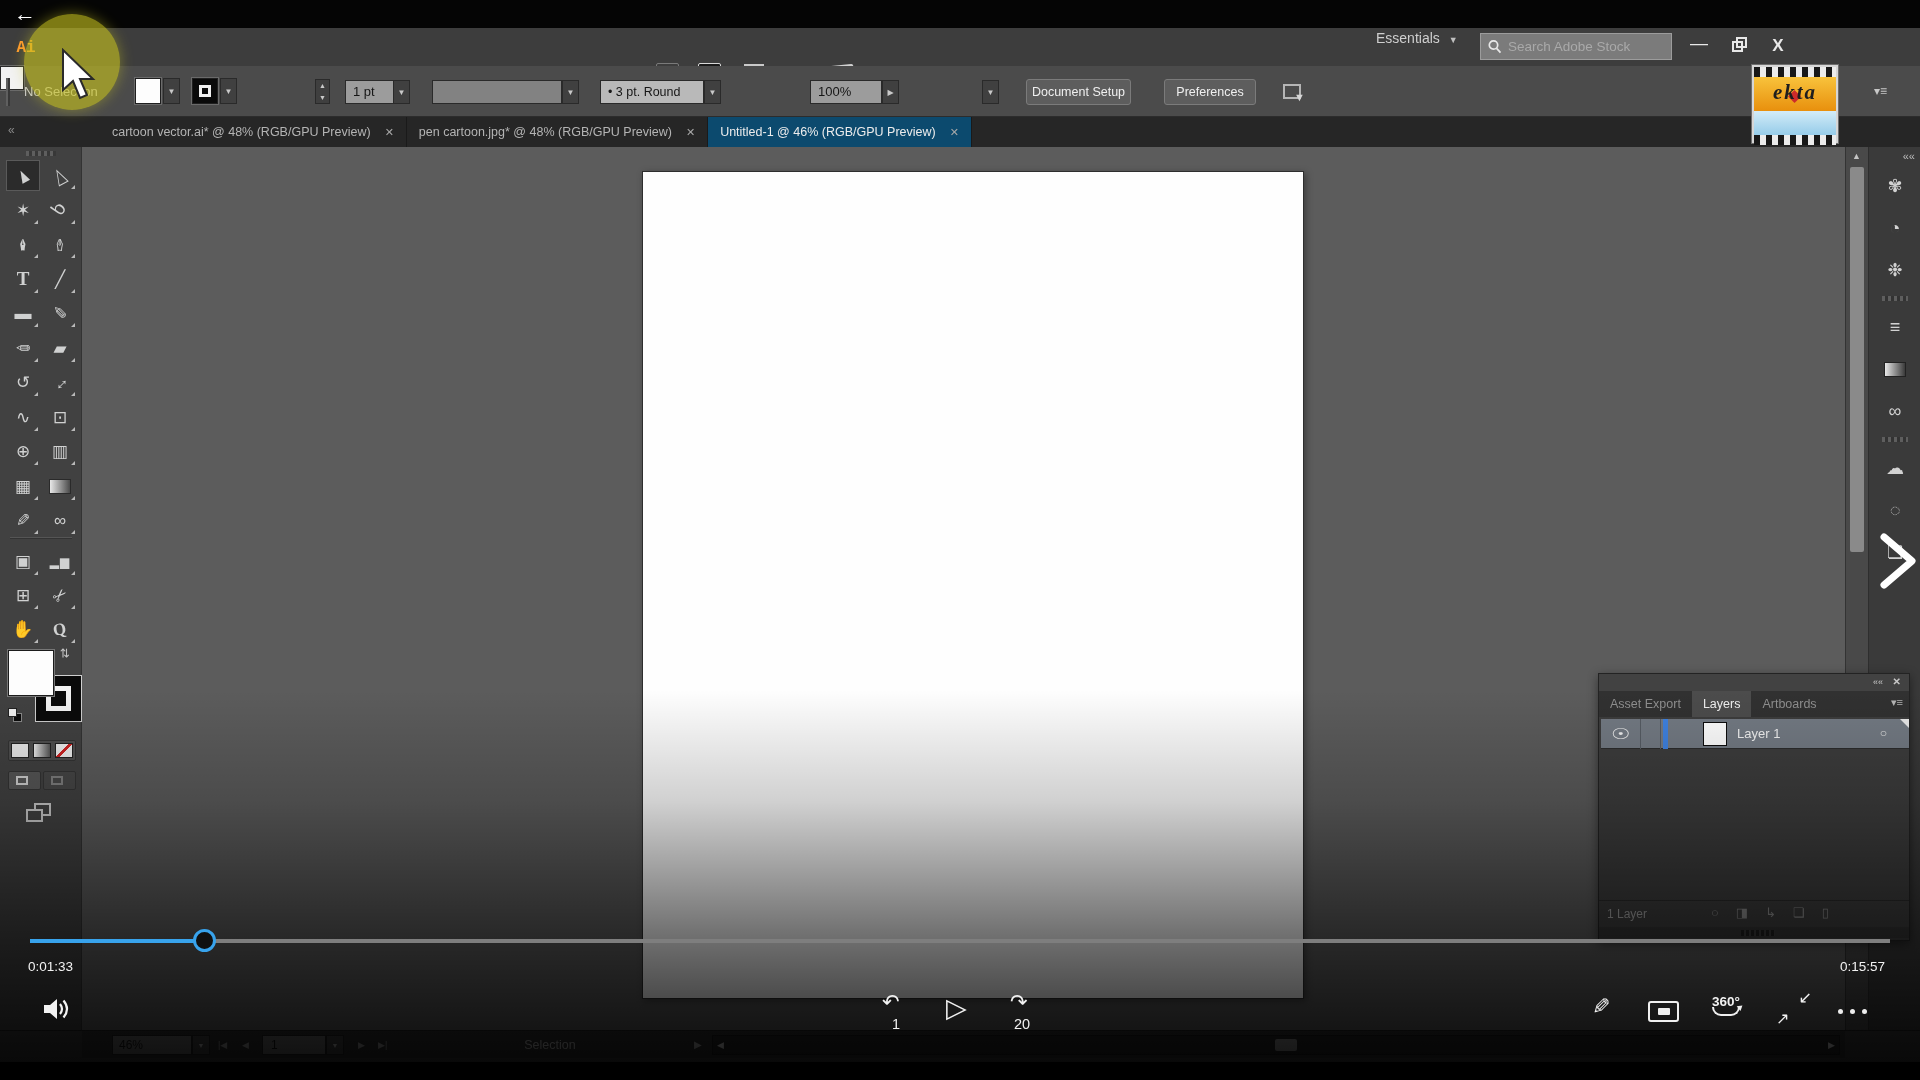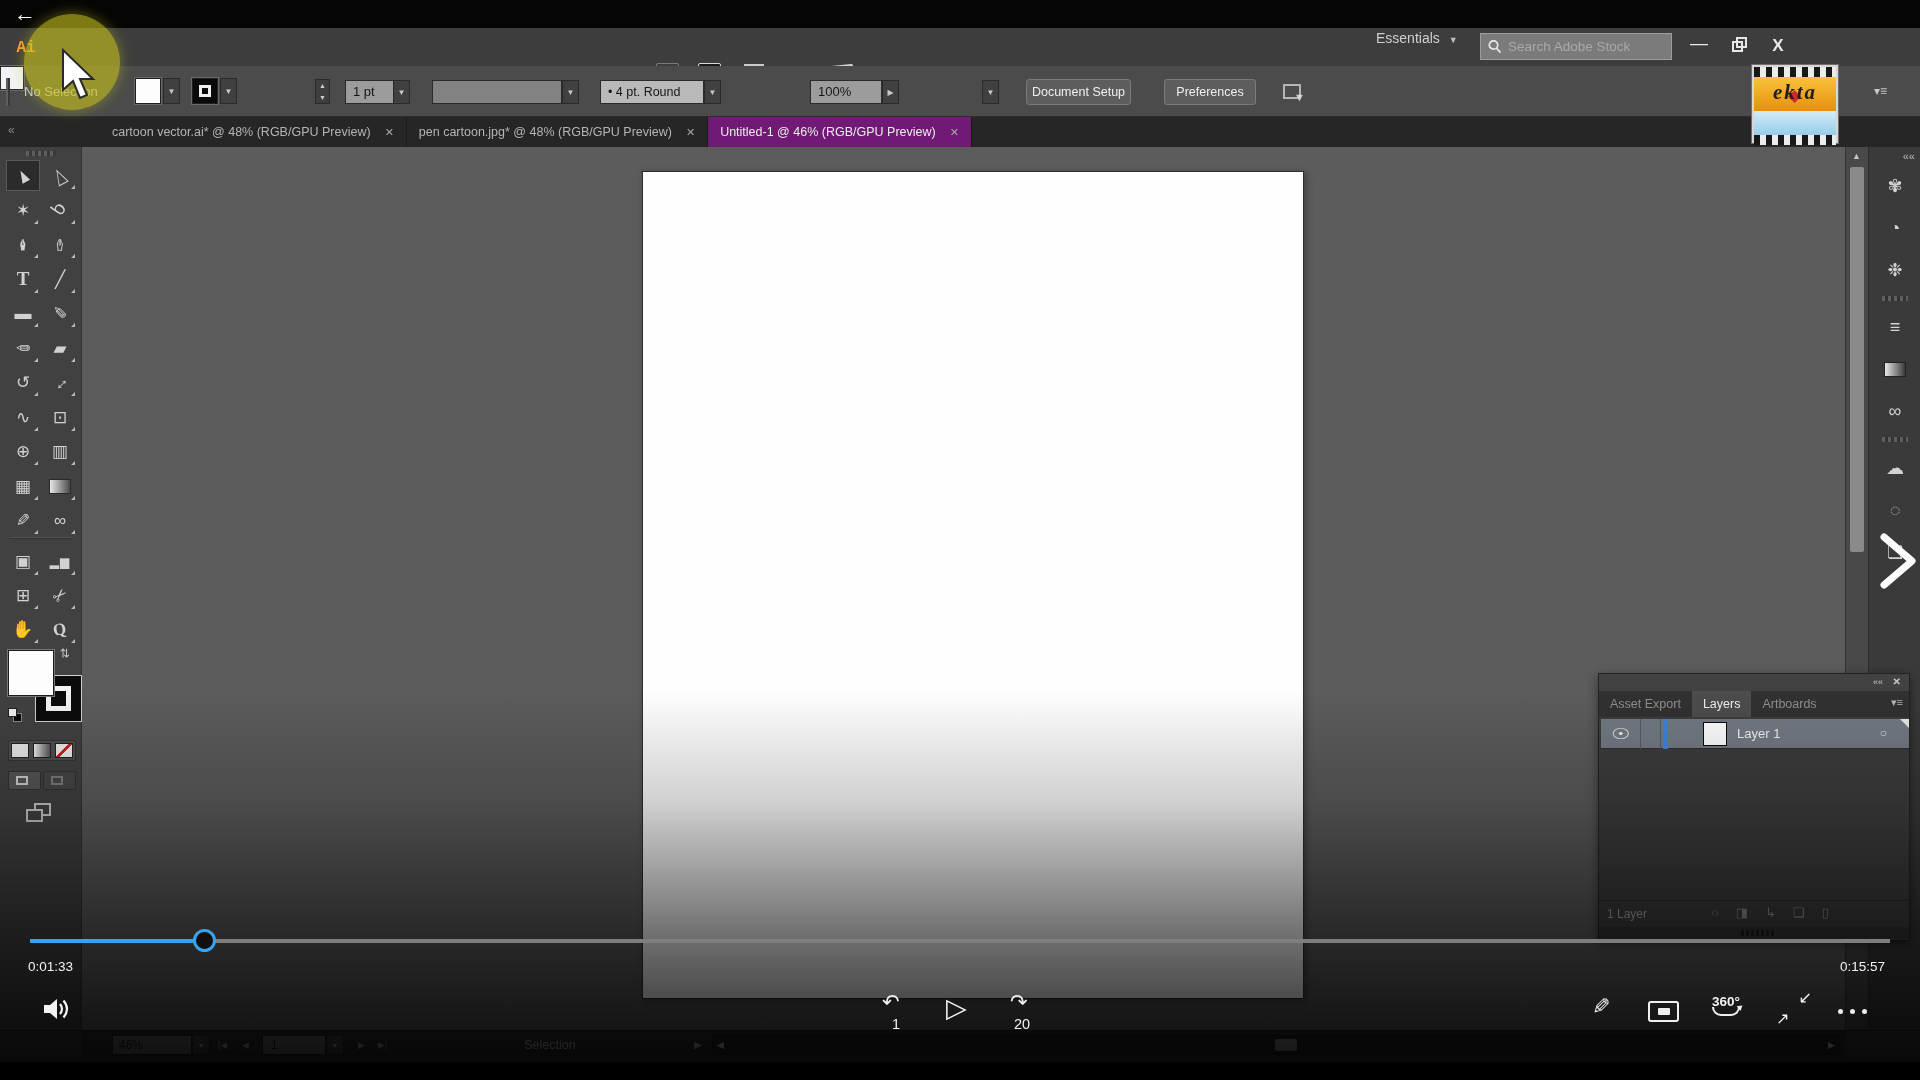--- a/index.html
+++ b/index.html
@@ -73,21 +73,21 @@
   #seltools-icon { position:absolute; left:1283px; top:18px; width:18px; height:15px; border:2px solid #b5b5b5; }
   #seltools-icon span { position:absolute; right:-6px; bottom:-6px; color:#d5d5d5; font-size:11px; }
   #cb-panelmenu { position:absolute; left:1874px; top:18px; color:#c8c8c8; font-size:12px; cursor:pointer; }
 
   
   #tabrow { position:absolute; left:0; top:117px; width:1920px; height:30px; background:#262626; }
   #tab-collapse { position:absolute; left:8px; top:6px; color:#8a8a8a; font-size:12px; }
   #tabs { position:absolute; left:100px; top:0; height:30px; display:flex; }
   .tab { height:30px; display:flex; align-items:center; padding:0 12px; border-right:1px solid #1a1a1a;
          color:#b4b4b4; font-size:12.5px; cursor:pointer; }
-  .tab.active { background:#701a75; color:#ececec; }
+  .tab.active { background:#0c4a6e; color:#ececec; }
   .tab .tab-close { margin-left:14px; font-size:11px; color:#a8a8a8; cursor:pointer; }
 
   
   #main { position:absolute; left:0; top:147px; width:1920px; height:883px; }
   #canvas { position:absolute; left:82px; top:0; width:1763px; height:883px; background:#5c5c5c; }
   #artboard { position:absolute; left:560px; top:24px; width:662px; height:828px; background:#fefefe;
               border:1px solid #2e2e2e; box-shadow:2px 2px 7px rgba(0,0,0,0.35); }
 
   
   #toolbar { position:absolute; left:0; top:0; width:82px; height:883px; background:#414141;
@@ -314,21 +314,21 @@
       <div class="swatch" id="stroke-swatch">
           <i></i>
         </div>
       <div class="dd-btn" style="left:220px">▼</div>
       <span class="orange-label abs" style="left:256px; top:84px;">Stroke:</span>
       <div id="stepper">▲<br>▼</div>
       <div class="field" style="left:333px; width:60px;margin-left:12px;">1 pt</div>
       <div class="dd-btn" style="left:393px; top:14px; height:24px; line-height:24px;">▼</div>
       <div class="field" style="left:432px; width:130px; background:#828282;"></div>
       <div class="dd-btn" style="left:562px; top:14px; height:24px; line-height:24px;">▼</div>
-      <div class="field" style="left:600px; width:104px; background:#b9b9b9; font-size:12.5px;">•  4 pt. Round</div>
+      <div class="field" style="left:600px; width:104px; background:#b9b9b9; font-size:12.5px;">•  3 pt. Round</div>
       <div class="dd-btn" style="left:704px; top:14px; height:24px; line-height:24px;">▼</div>
       <span class="orange-label abs" style="left:750px; top:84px;">Opacity:</span>
       <div class="field" style="left:810px; width:72px;">100%</div>
       <div class="dd-btn" style="left:882px; top:14px; height:24px; line-height:24px;">▶</div>
       <span class="abs" style="left:916px; top:84px; color:#e4e4e4; font-size:13px;">Style:</span>
       <div id="style-swatch"></div>
       <div class="dd-btn" style="left:982px; top:14px; height:24px; line-height:24px;">▼</div>
       <div class="btn" style="left:1026px; width:105px; line-height:24px;">Document Setup</div>
       <div class="btn" style="left:1164px; width:92px; line-height:24px;">Preferences</div>
       <div id="seltools-icon">

